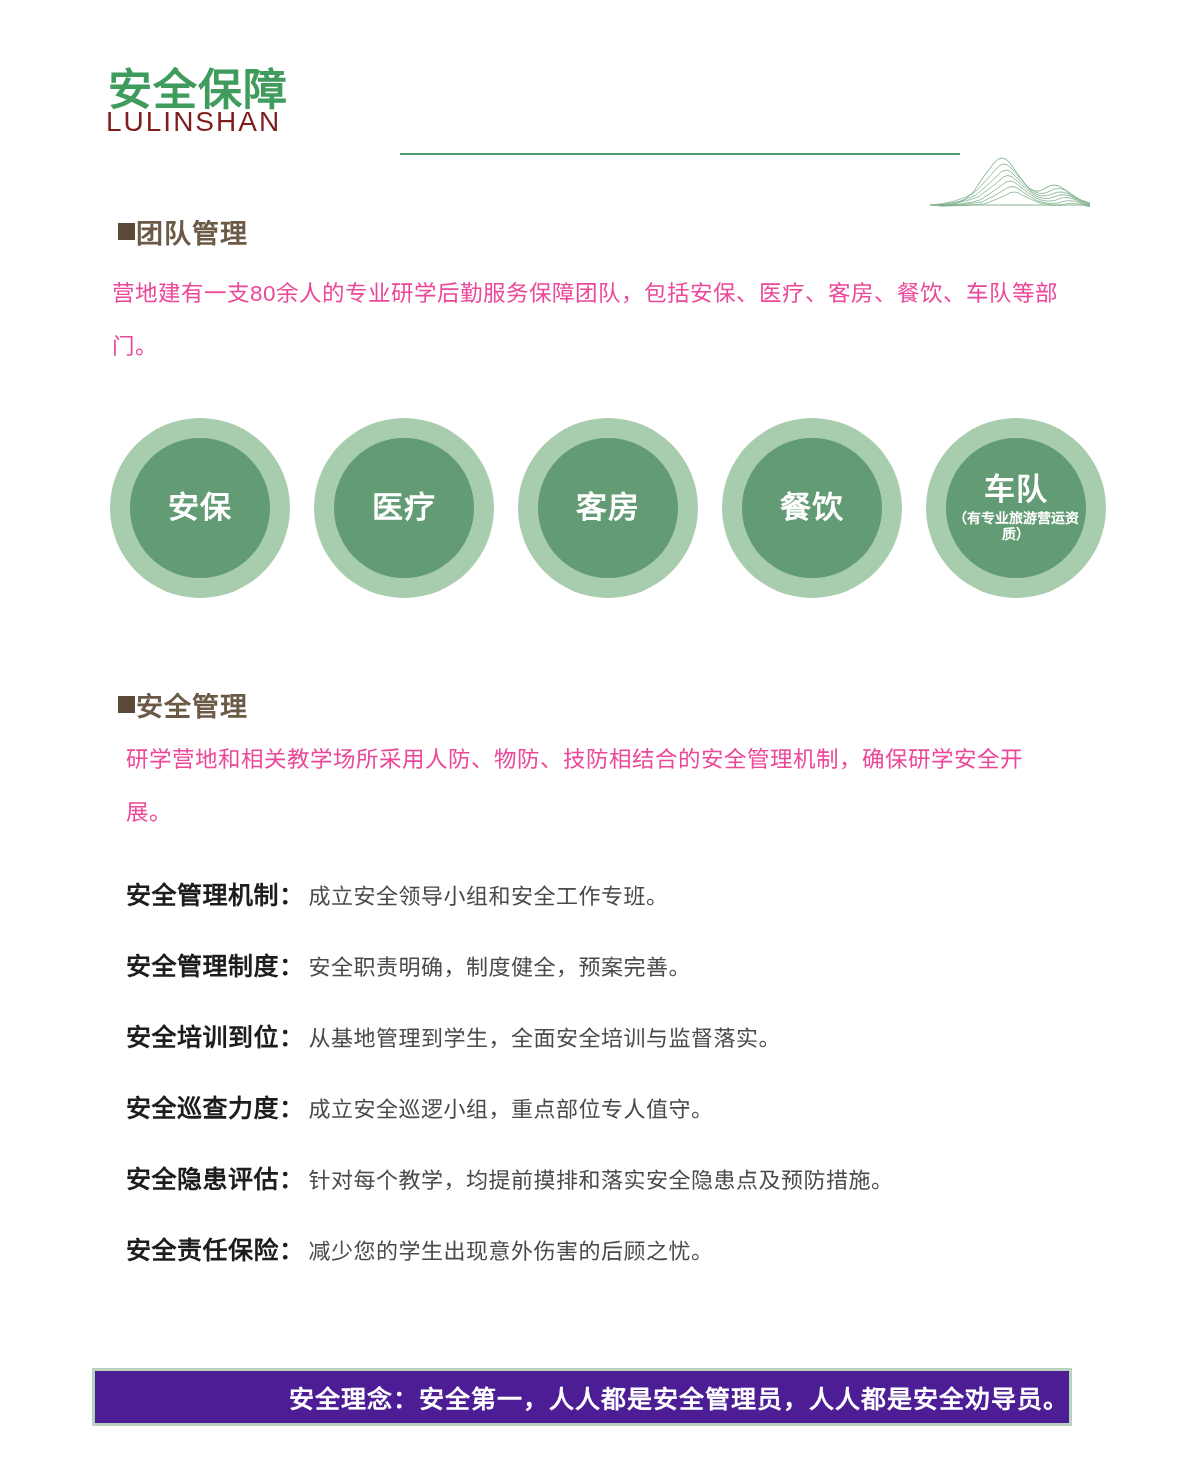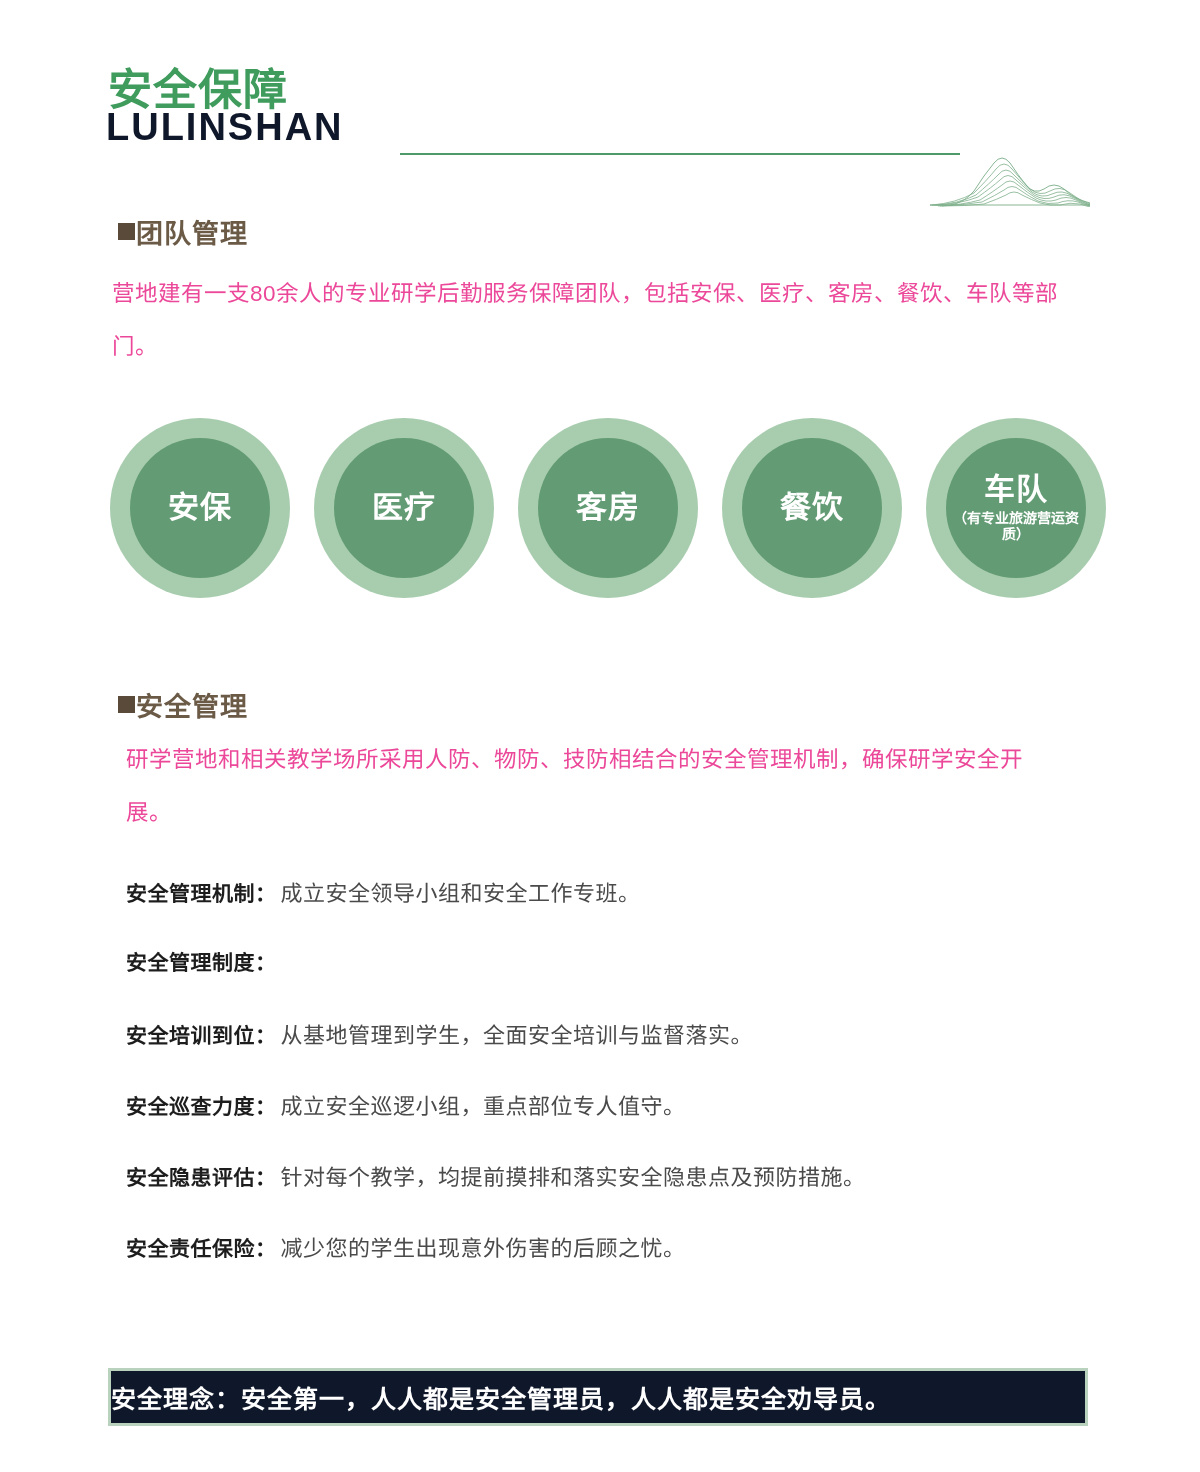--- a/index.html
+++ b/index.html
@@ -31,23 +31,23 @@
     font-size: 44px;
     font-weight: bold;
     color: #3f9c5d;
     letter-spacing: 1px;
     line-height: 1;
   }
   .header-sub {
     position: absolute;
     left: 106px;
     top: 48px;
-    font-size: 38px;
-    font-weight: bold;
-    color: #0f172a;
+    font-size: 28px;
+    font-weight: normal;
+    color: #7f1d1d;
     letter-spacing: 2px;
     line-height: 1;
   }
   .header-rule {
     position: absolute;
     left: 400px;
     top: 93px;
     width: 560px;
     height: 2px;
     background: #4e9a68;
@@ -139,45 +139,45 @@
     left: 126px;
     top: 875px;
     width: 960px;
   }
   .safety-item {
     display: flex;
     align-items: baseline;
     height: 71px;
   }
   .safety-item .label {
-    font-size: 21px;
+    font-size: 25px;
     font-weight: bold;
     color: #1d1d1d;
     white-space: nowrap;
     letter-spacing: 0.5px;
   }
   .safety-item .value {
     font-size: 22px;
     color: #4a4a4a;
     letter-spacing: 0.5px;
     margin-left: 4px;
   }
 
   
   .footer-banner {
     position: absolute;
-    left: 108px;
+    left: 92px;
     top: 1368px;
     width: 980px;
     height: 58px;
-    background: #0f172a;
+    background: #4c1d95;
     border: 3px solid #b9d2bd;
     display: flex;
     align-items: center;
-    justify-content: flex-start;
+    justify-content: flex-end;
     box-sizing: border-box;
   }
   .footer-banner .banner-text {
     font-size: 25px;
     font-weight: bold;
     color: #ffffff;
     letter-spacing: 1px;
   }
 </style>
 </head>
@@ -251,20 +251,21 @@
 
 <div class="safety-list">
 
   <div class="safety-item">
     <span class="label">安全管理机制：</span>
     <span class="value">成立安全领导小组和安全工作专班。</span>
   </div>
 
   <div class="safety-item">
     <span class="label">安全管理制度：</span>
+    <span class="value">安全职责明确，制度健全，预案完善。</span>
   </div>
 
   <div class="safety-item">
     <span class="label">安全培训到位：</span>
     <span class="value">从基地管理到学生，全面安全培训与监督落实。</span>
   </div>
 
   <div class="safety-item">
     <span class="label">安全巡查力度：</span>
     <span class="value">成立安全巡逻小组，重点部位专人值守。</span>

